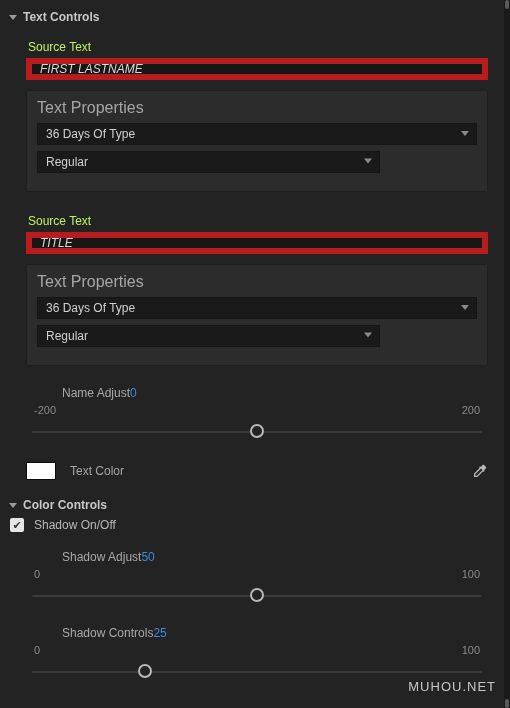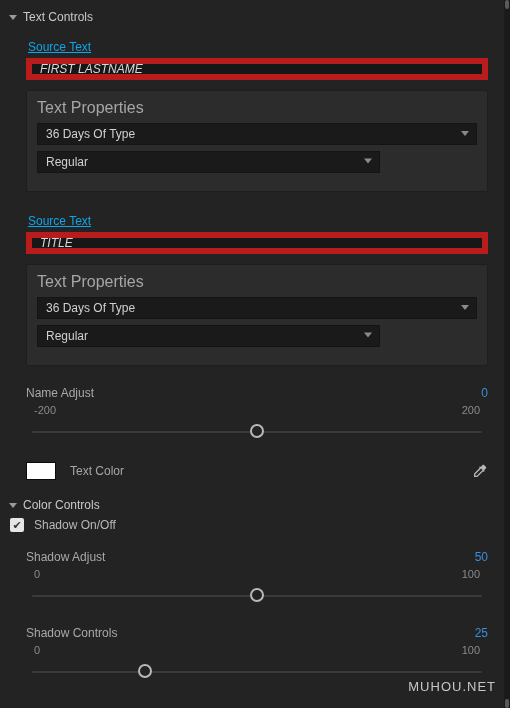--- a/index.html
+++ b/index.html
@@ -13,30 +13,31 @@
   overflow: hidden;
   position: relative;
 }
 .panel { padding: 6px 8px 6px 4px; }
 .section-header {
   display: flex;
   align-items: center;
   gap: 6px;
   padding: 4px 2px;
   color: #c8c8c8;
+  font-weight: bold;
 }
 .twirl {
   width: 0; height: 0;
   border-left: 4px solid transparent;
   border-right: 4px solid transparent;
   border-top: 5px solid #9a9a9a;
   margin-left: 3px;
 }
 .sub-block { padding: 4px 14px 10px 22px; }
-.label { color: #0ea5e9; margin: 8px 0 4px 2px; font-size: 12px; text-decoration: underline; }
+.label { color: #bef264; margin: 8px 0 4px 2px; font-size: 12px; }
 .text-input {
   width: 100%;
   background: #171717;
   border: 6px solid #b91c1c;
   color: #d8d8d8;
   font-style: italic;
   font-size: 12px;
   padding: 3px 8px;
   height: 22px;
 }
@@ -75,22 +76,23 @@
 .half-wrap .chev {
   position: absolute; right: 8px; top: 50%;
   transform: translateY(-70%);
   width: 0; height: 0;
   border-left: 4px solid transparent;
   border-right: 4px solid transparent;
   border-top: 5px solid #8a8a8a;
 }
 .slider-block { padding: 10px 14px 6px 22px; }
 .slider-head {
-  display: flex; justify-content: space-between;
-  font-size: 12px;
+  display: flex; 
+  font-size: 12px;
+  margin-left: 36px;
 }
 .slider-head .name { color: #a8a8a8; }
 .slider-head .val { color: #3b8cde; }
 .slider-range {
   display: flex; justify-content: space-between;
   color: #8a8a8a; font-size: 11px;
   margin: 4px 8px 0 8px;
 }
 .slider-track {
   position: relative;

